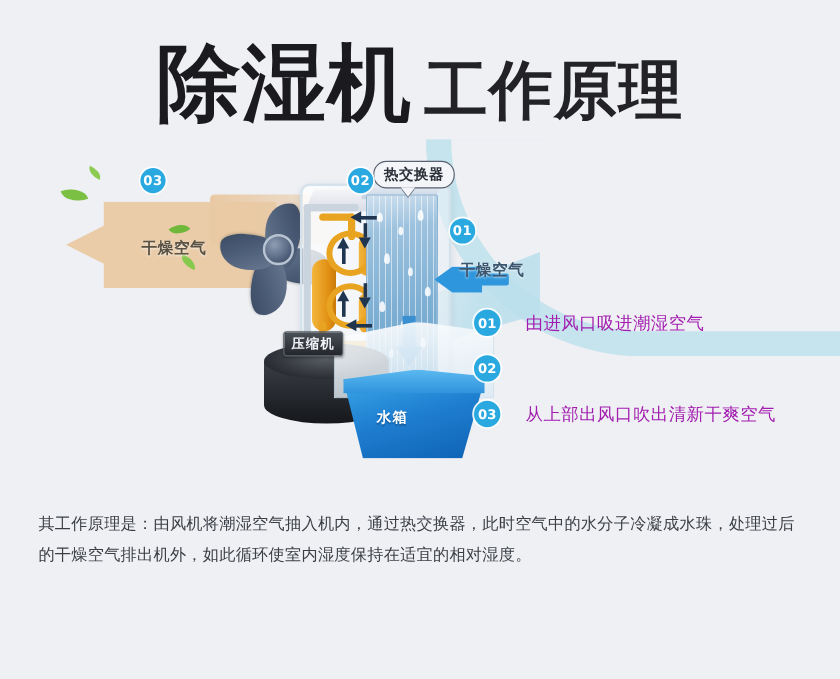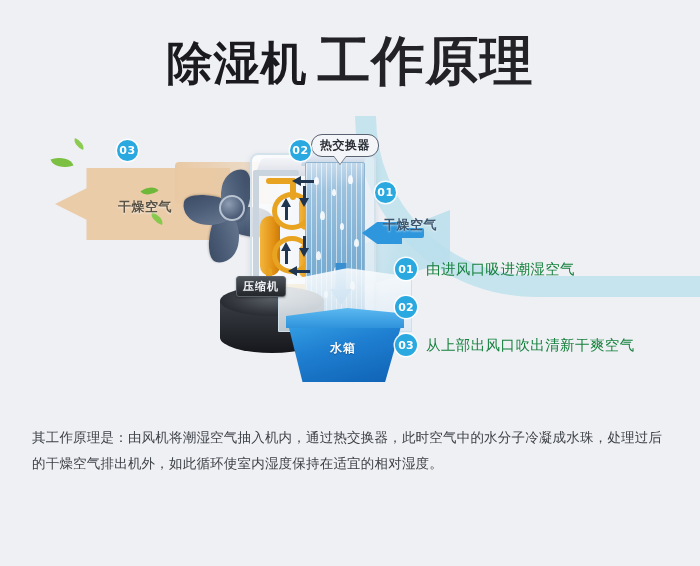--- a/index.html
+++ b/index.html
@@ -14,21 +14,21 @@
   .page{position:relative;width:700px;height:566px;}
 
   
   .title{
     position:absolute;left:0;top:34px;width:700px;
     text-align:center;
     white-space:nowrap;
     line-height:1;
   }
   .title-strong{
-    font-size:46px;font-weight:bold;color:#1b1b1f;
+    font-size:70px;font-weight:bold;color:#1b1b1f;
     letter-spacing:1px;
   }
   .title-light{
     font-size:53px;font-weight:bold;color:#232327;
     letter-spacing:1px;
     margin-left:10px;
   }
 
   
   .diagram{position:absolute;left:0;top:118px;width:700px;height:290px;}
@@ -196,21 +196,21 @@
     background:linear-gradient(165deg,#3aa7e8 0%,#1f7fd1 45%,#0f62b4 100%);
     clip-path:polygon(0% 0%,100% 0%,84% 100%,14% 100%);
     border-radius:0 0 8px 8px;
   }
   .tank-face{
     position:absolute;left:286px;top:190px;width:118px;height:20px;
     background:linear-gradient(180deg,#5bb9f0,#2f93dc);
     clip-path:polygon(0% 40%,52% 0%,100% 28%,100% 100%,0% 100%);
   }
   .tank-label{
-    position:absolute;left:330px;top:222px;
+    position:absolute;left:314px;top:222px;
     color:#ffffff;font-size:12px;font-weight:bold;letter-spacing:1px;
     text-shadow:0 1px 1px rgba(0,40,80,.4);
   }
 
   
   .comp-tag{
     position:absolute;left:236px;top:158px;
     background:linear-gradient(180deg,#4c5158,#23262b);
     color:#f2f4f7;font-size:11px;font-weight:bold;
     padding:2px 6px;border-radius:3px;letter-spacing:1px;
@@ -265,22 +265,23 @@
   }
   .legend-badge{
     flex:0 0 auto;
     width:22px;height:22px;border-radius:50%;
     background:#29a9e0;color:#fff;
     font-size:11px;font-weight:bold;
     display:flex;align-items:center;justify-content:center;
     box-shadow:0 0 0 1.5px rgba(255,255,255,.9);
   }
   .legend-text{
-    font-size:14.5px;color:#15803d;letter-spacing:.4px;
+    font-size:14.5px;color:#a21caf;letter-spacing:.4px;
     white-space:nowrap;
+    margin-left:12px;
   }
 
   
   .copy{
     position:absolute;left:32px;top:424px;width:640px;
   }
   .para{
     font-size:13.5px;color:#3b3f45;line-height:1.95;
     letter-spacing:.2px;
     margin:0 0 14px 0;

